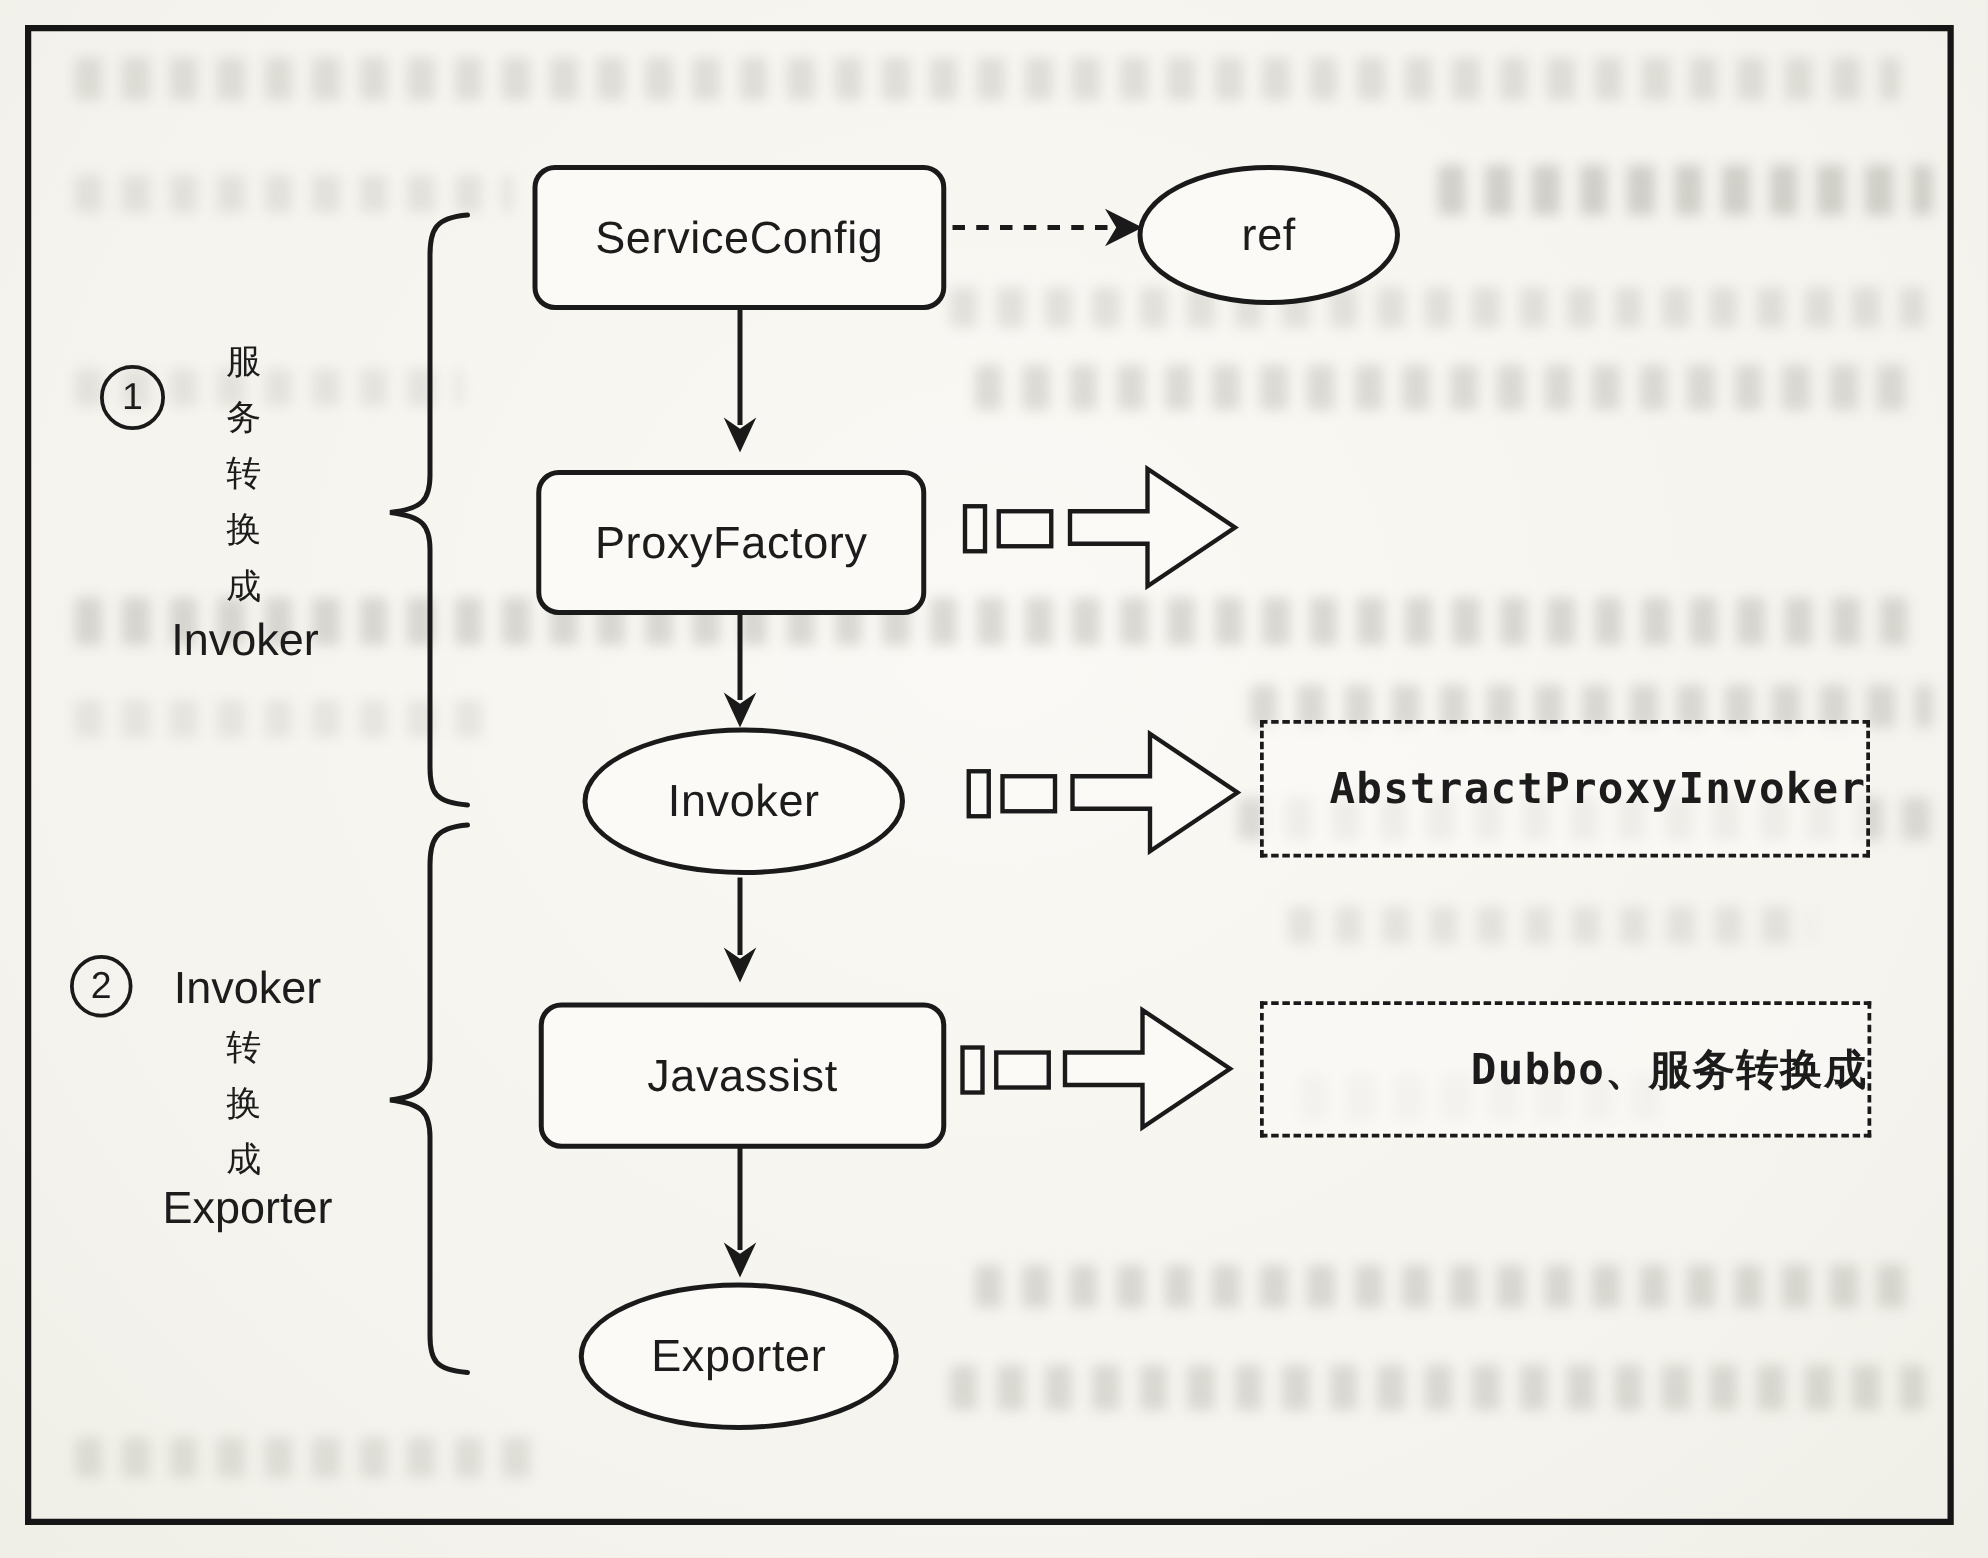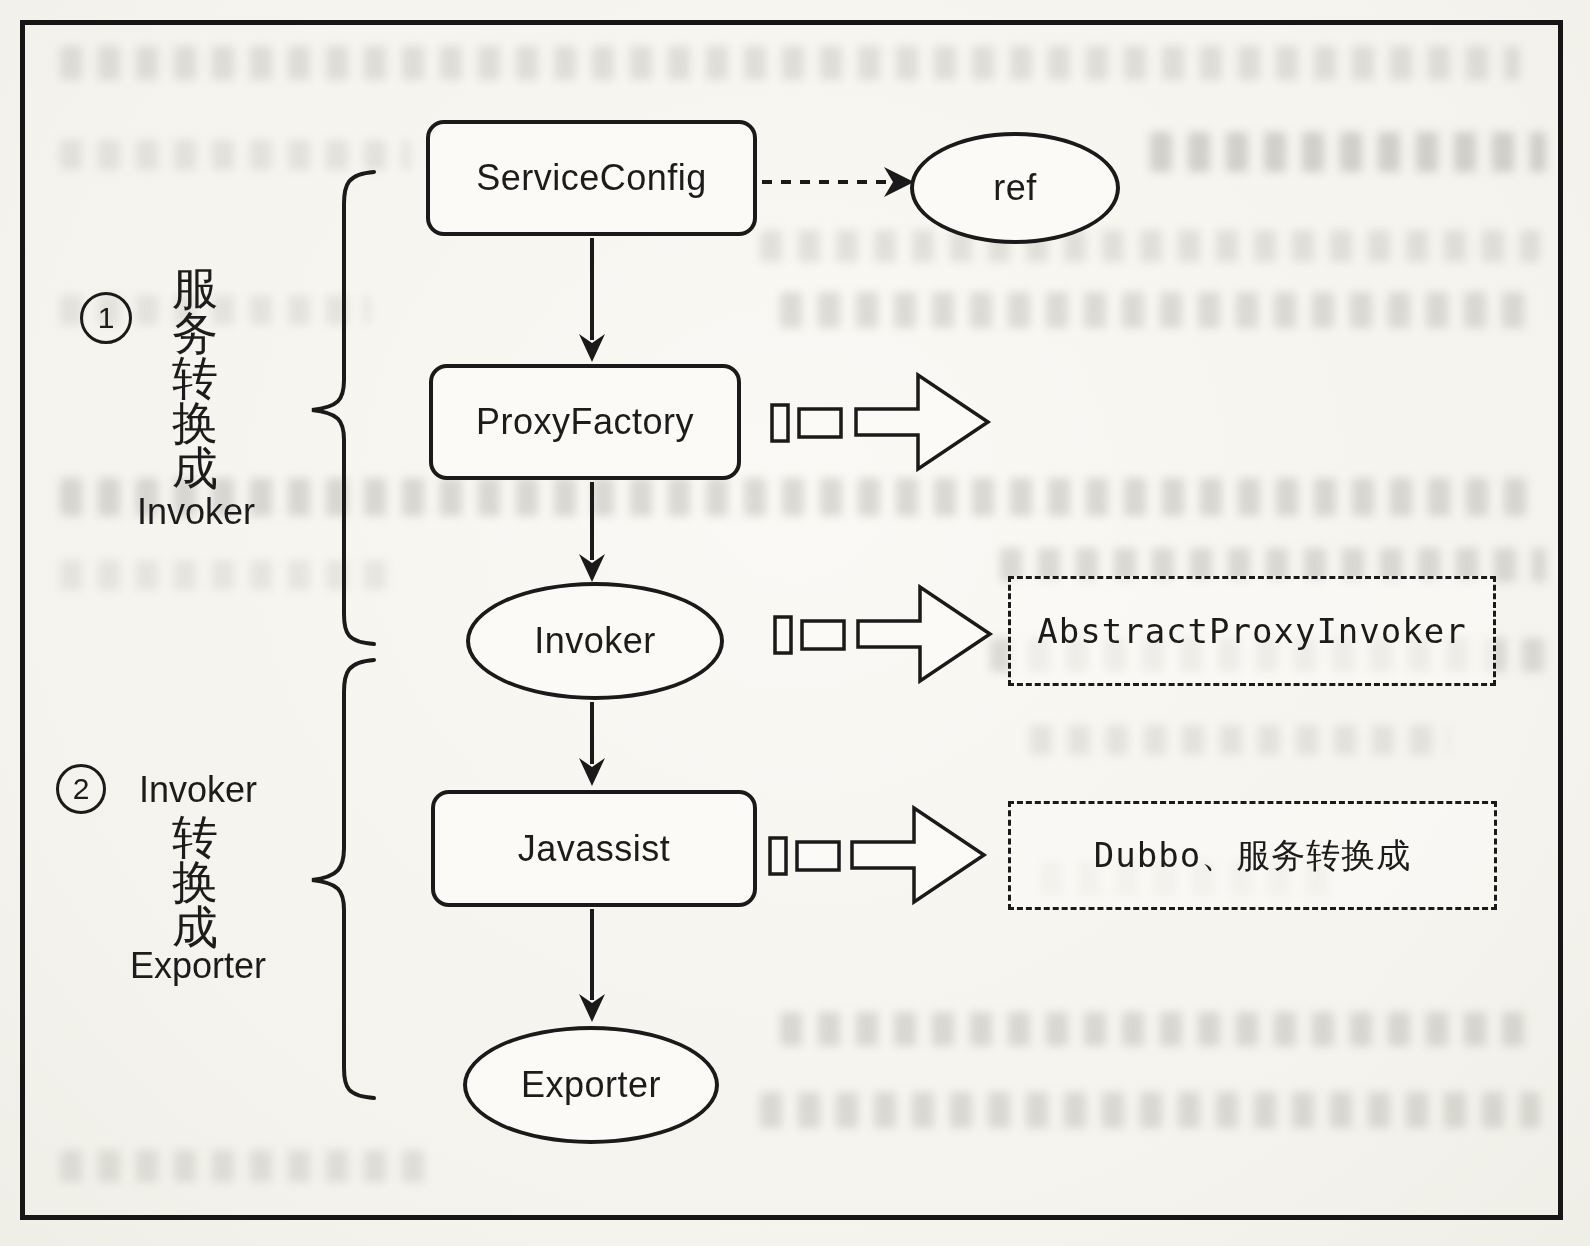--- a/index.html
+++ b/index.html
@@ -29,49 +29,50 @@
   .node{
     position:absolute;
     box-sizing:border-box;
     display:flex;align-items:center;justify-content:center;
     background:#fbfaf6;
     border:4px solid #1a1a1a;
     font-size:36px;
     letter-spacing:.5px;
     text-align:center;
   }
-  .rect{border-radius:18px;}
+  .rect{border-radius:18px;margin-top:12px;}
   .ellipse{border-radius:50%;text-align:center;}
   .dashedbox{
     position:absolute;
     box-sizing:border-box;
     display:flex;align-items:center;justify-content:center;
     border:3px dashed #1a1a1a;
     background:rgba(251,250,246,.6);
     font-size:34px;
     text-align:center;
   }
   .mono{
     font-family:"DejaVu Sans Mono","Liberation Mono",monospace;
-    font-weight:400;
+    font-weight:700;
     letter-spacing:1px;
+    justify-content:flex-end;
   }
   
   .circnum{
     position:absolute;
     box-sizing:border-box;
     border:3.5px solid #1a1a1a;border-radius:50%;
     display:flex;align-items:center;justify-content:center;
     font-size:30px;font-weight:500;
     background:transparent;
   }
   .vtext{
     position:absolute;
     width:46px;
-    font-size:46px;line-height:45px;
+    font-size:28px;line-height:45px;
     word-break:break-all;
     text-align:center;
   }
   .ltext{
     position:absolute;
     text-align:center;
     font-size:36px;line-height:40px;
   }
   svg.wires{position:absolute;left:0;top:0;}
 </style>

